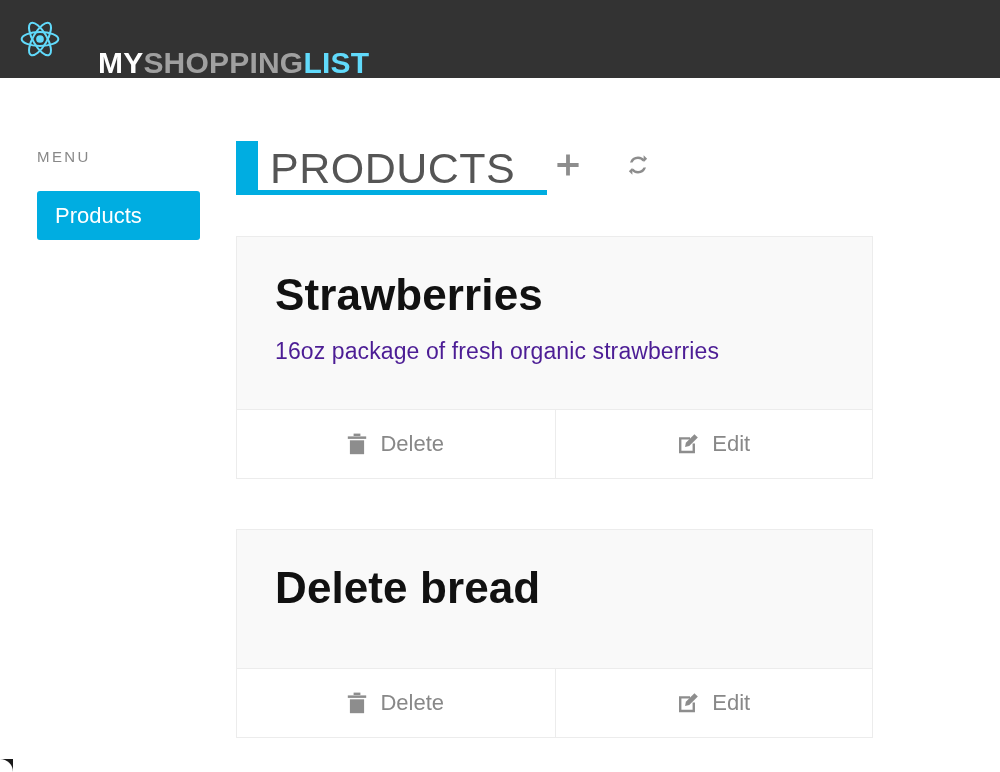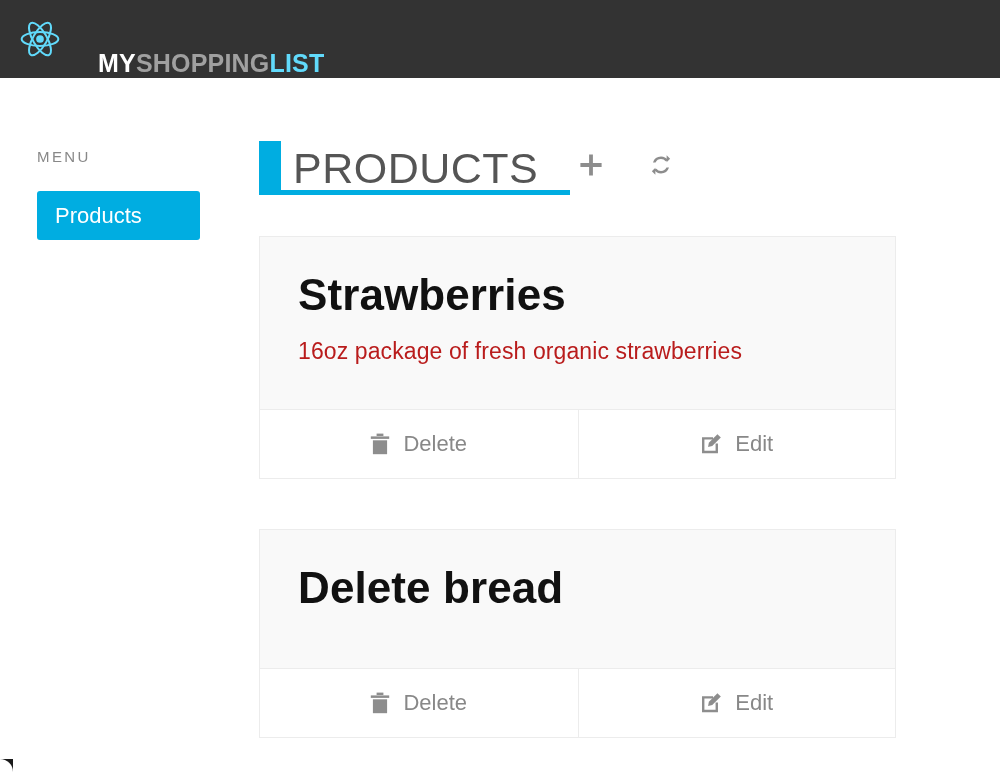--- a/index.html
+++ b/index.html
@@ -23,39 +23,38 @@
     padding-left: 18px;
   }
   .brand-logo {
     width: 44px;
     height: 44px;
     flex: 0 0 44px;
     display: block;
   }
   .brand-text {
     margin-left: 36px;
-    font-size: 25px;
+    font-size: 30px;
     font-weight: bold;
     letter-spacing: 0.2px;
     line-height: 1;
     white-space: nowrap;
     margin-top: 48px;
   }
   .brand-my    { color: #ffffff; }
   .brand-shop  { color: #a0a0a0; }
   .brand-list  { color: #61dafb; }
 
   
   .page {
     width: 812px;
     height: 694px;
     background: #ffffff;
     display: flex;
     position: relative;
-    gap: 23px;
   }
 
   
   .sidebar {
     width: 236px;
     flex: 0 0 236px;
     padding-top: 70px;
     padding-left: 37px;
   }
   .menu-label {
@@ -142,21 +141,21 @@
   .card-title {
     font-size: 44px;
     font-weight: bold;
     color: #111111;
     line-height: 1.1;
     margin-bottom: 16px;
     letter-spacing: 0.1px;
   }
   .card-desc {
     font-size: 23px;
-    color: #b91c1c;
+    color: #4c1d95;
     line-height: 1.45;
     letter-spacing: 0.1px;
   }
   .card-footer {
     display: flex;
     background: #fca5a5;
     border-top: 1px solid #ececec;
     height: 69px;
   }
   .card-btn {

